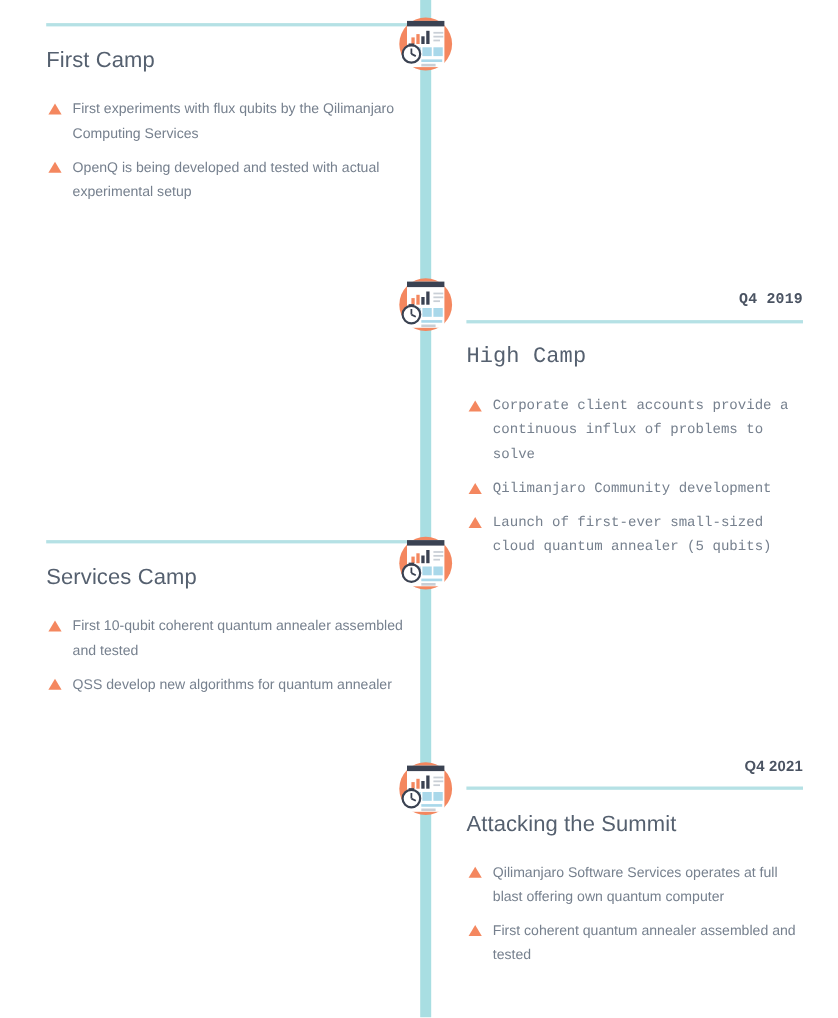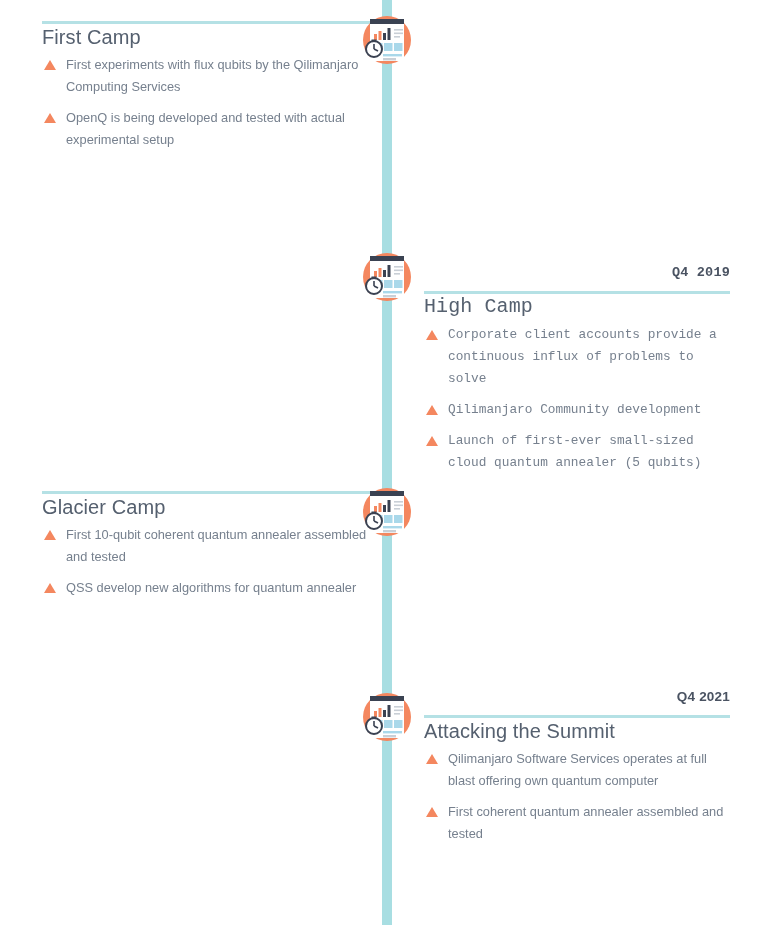--- a/index.html
+++ b/index.html
@@ -62,26 +62,27 @@
     height: 3px;
     background: #b5e1e5;
     margin-top: 9px;
   }
 
   .camp-title {
     font-size: 20px;
     font-weight: normal;
     color: #55606f;
     line-height: 26px;
+    margin-top: 18px;
     letter-spacing: 0.1px;
   }
 
   .bullets {
     list-style: none;
-    margin-top: 4px;
+    margin-top: 20px;
   }
 
   .bullet {
     position: relative;
     padding-left: 24px;
     font-size: 12.8px;
     line-height: 22px;
     color: #76808e;
     margin-bottom: 9px;
   }
@@ -151,21 +152,21 @@
         <span class="bullet-marker"></span>
         <span>Launch of first-ever small-sized cloud quantum annealer (5 qubits)</span>
       </li>
     </ul>
   </div>
 
   <div class="milestone left" style="top:482px;">
     <div class="date-row">
       <span class="date-rule"></span>
     </div>
-    <div class="camp-title">Glacier Camp</div>
+    <div class="camp-title">Services Camp</div>
     <ul class="bullets">
       <li class="bullet">
         <span class="bullet-marker"></span>
         <span>First 10-qubit coherent quantum annealer assembled and tested</span>
       </li>
       <li class="bullet">
         <span class="bullet-marker"></span>
         <span>QSS develop new algorithms for quantum annealer</span>
       </li>
     </ul>

